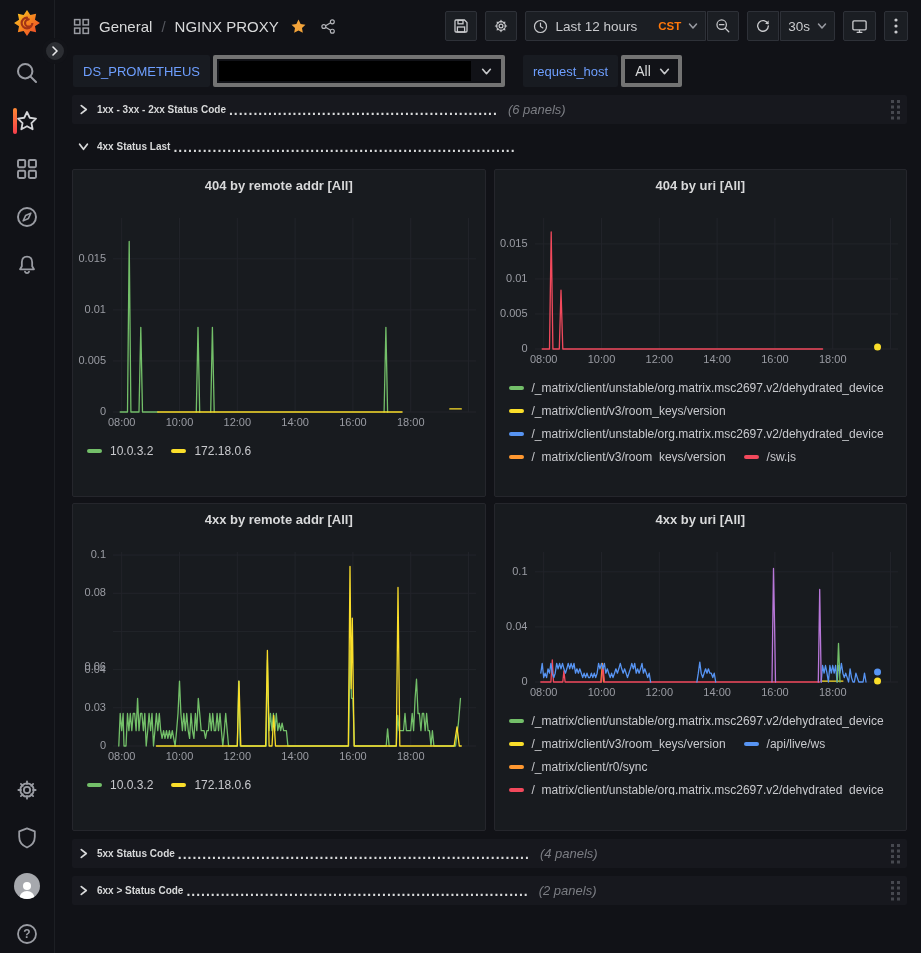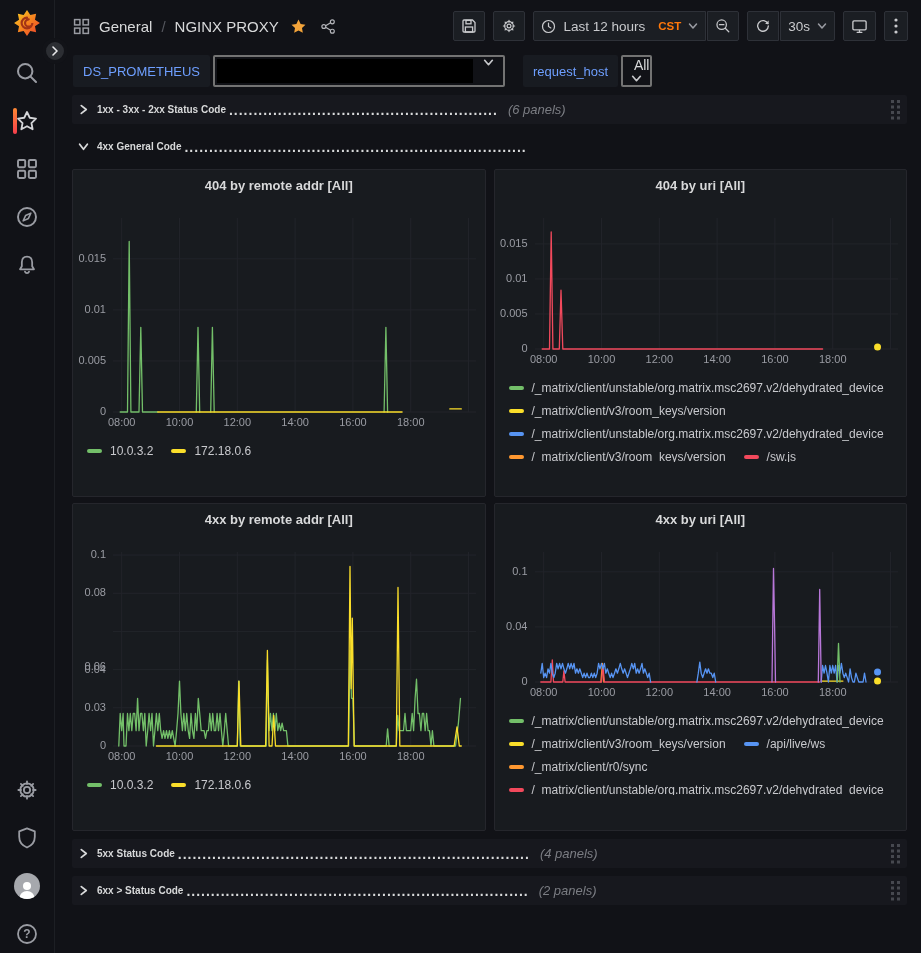--- a/index.html
+++ b/index.html
@@ -20,28 +20,28 @@
   
   .main { flex:1; display:flex; flex-direction:column; min-width:0; }
   .topnav { height:52px; flex:none; display:flex; align-items:center; padding:0 13px 0 18px; }
   .crumbs { display:flex; align-items:center; gap:9px; font-size:15px; color:#d8d9da; }
   .crumb-sep { color:#55575e; }
   .topnav-right { margin-left:auto; display:flex; align-items:center; gap:8px; }
   .tbtn { height:30px; min-width:30px; padding:0 7px; display:flex; align-items:center; justify-content:center; gap:7px; background:#1b1e23; border:1px solid #2e3138; border-radius:2px; color:#c9cacd; font-size:13.5px; font-weight:500; white-space:nowrap; cursor:pointer; }
   .tgroup { display:flex; }
   .tgroup .tbtn:first-child { border-top-right-radius:0; border-bottom-right-radius:0; }
   .tgroup .tbtn:last-child { border-top-left-radius:0; border-bottom-left-radius:0; margin-left:1px; }
-  .tz { color:#ff780a; font-size:11.5px; font-weight:700; margin-left:6px; }
+  .tz { color:#ff780a; font-size:11.5px; font-weight:700; margin-left:14px; }
   .kebab-btn { padding:0 4px; min-width:24px; }
 
   
   .submenu { height:38px; flex:none; display:flex; align-items:center; padding:0 12px 0 18px; gap:18px; }
   .var-group { display:flex; align-items:flex-start; gap:3px; }
   .var-label { height:32px; display:flex; align-items:center; padding:0 10px; background:#181b21; border-radius:2px; color:#6e9fff; font-weight:500; font-size:13px; }
-  .var-value { height:32px; position:relative; border:2px solid #737373; border-radius:2px; background:#111217; display:flex; align-items:center; color:#d8d9da; font-size:14px;flex-direction:column; }
+  .var-value { height:32px; position:relative; border:4px solid #737373; border-radius:2px; background:#111217; display:flex; align-items:center; color:#d8d9da; font-size:14px; }
   .var-value.redacted { width:292px; }
   .redaction { position:absolute; left:2px; top:2px; bottom:2px; right:30px; background:#000; }
   .var-caret { margin:0 8px 0 8px; }
   .var-value .val-text { padding-left:10px; }
 
   
   .dash { padding:5px 14px 0 17px; flex:1; }
   .row-head { height:29px; display:flex; align-items:center; padding:0 8px 0 6px; border-radius:2px; margin-bottom:8px; position:relative; }
   .row-head.collapsed { background:#17181e; }
   .row-title { font-weight:700; font-size:10px; color:#d8d9da; margin-left:8px; white-space:nowrap; }
@@ -348,21 +348,21 @@
             </svg>
         </span>
       </div>
 
       <div class="row-head">
         <span class="icon">
           <svg width="11" height="11" viewBox="0 0 10 10">
               <polyline points="1.5,3 5,7.5 8.5,3" fill="none" stroke="#d8d9da" stroke-width="1.6" stroke-linecap="round" stroke-linejoin="round"></polyline>
             </svg>
         </span>
-        <span class="row-title">4xx General Code</span>
+        <span class="row-title">4xx Status Last</span>
         <span class="row-leader">......................................................................</span>
       </div>
 
       <div class="grid" id="panel-grid">
           <div class="panel">
             <div class="panel-title">404 by remote addr [All]</div>
             <div class="plot">
               <div class="yaxis" style="height: 194px;">
                 <div class="ytick" style="top: 187px;">0</div>
                 <div class="ytick" style="top: 135.947px;">0.005</div>

